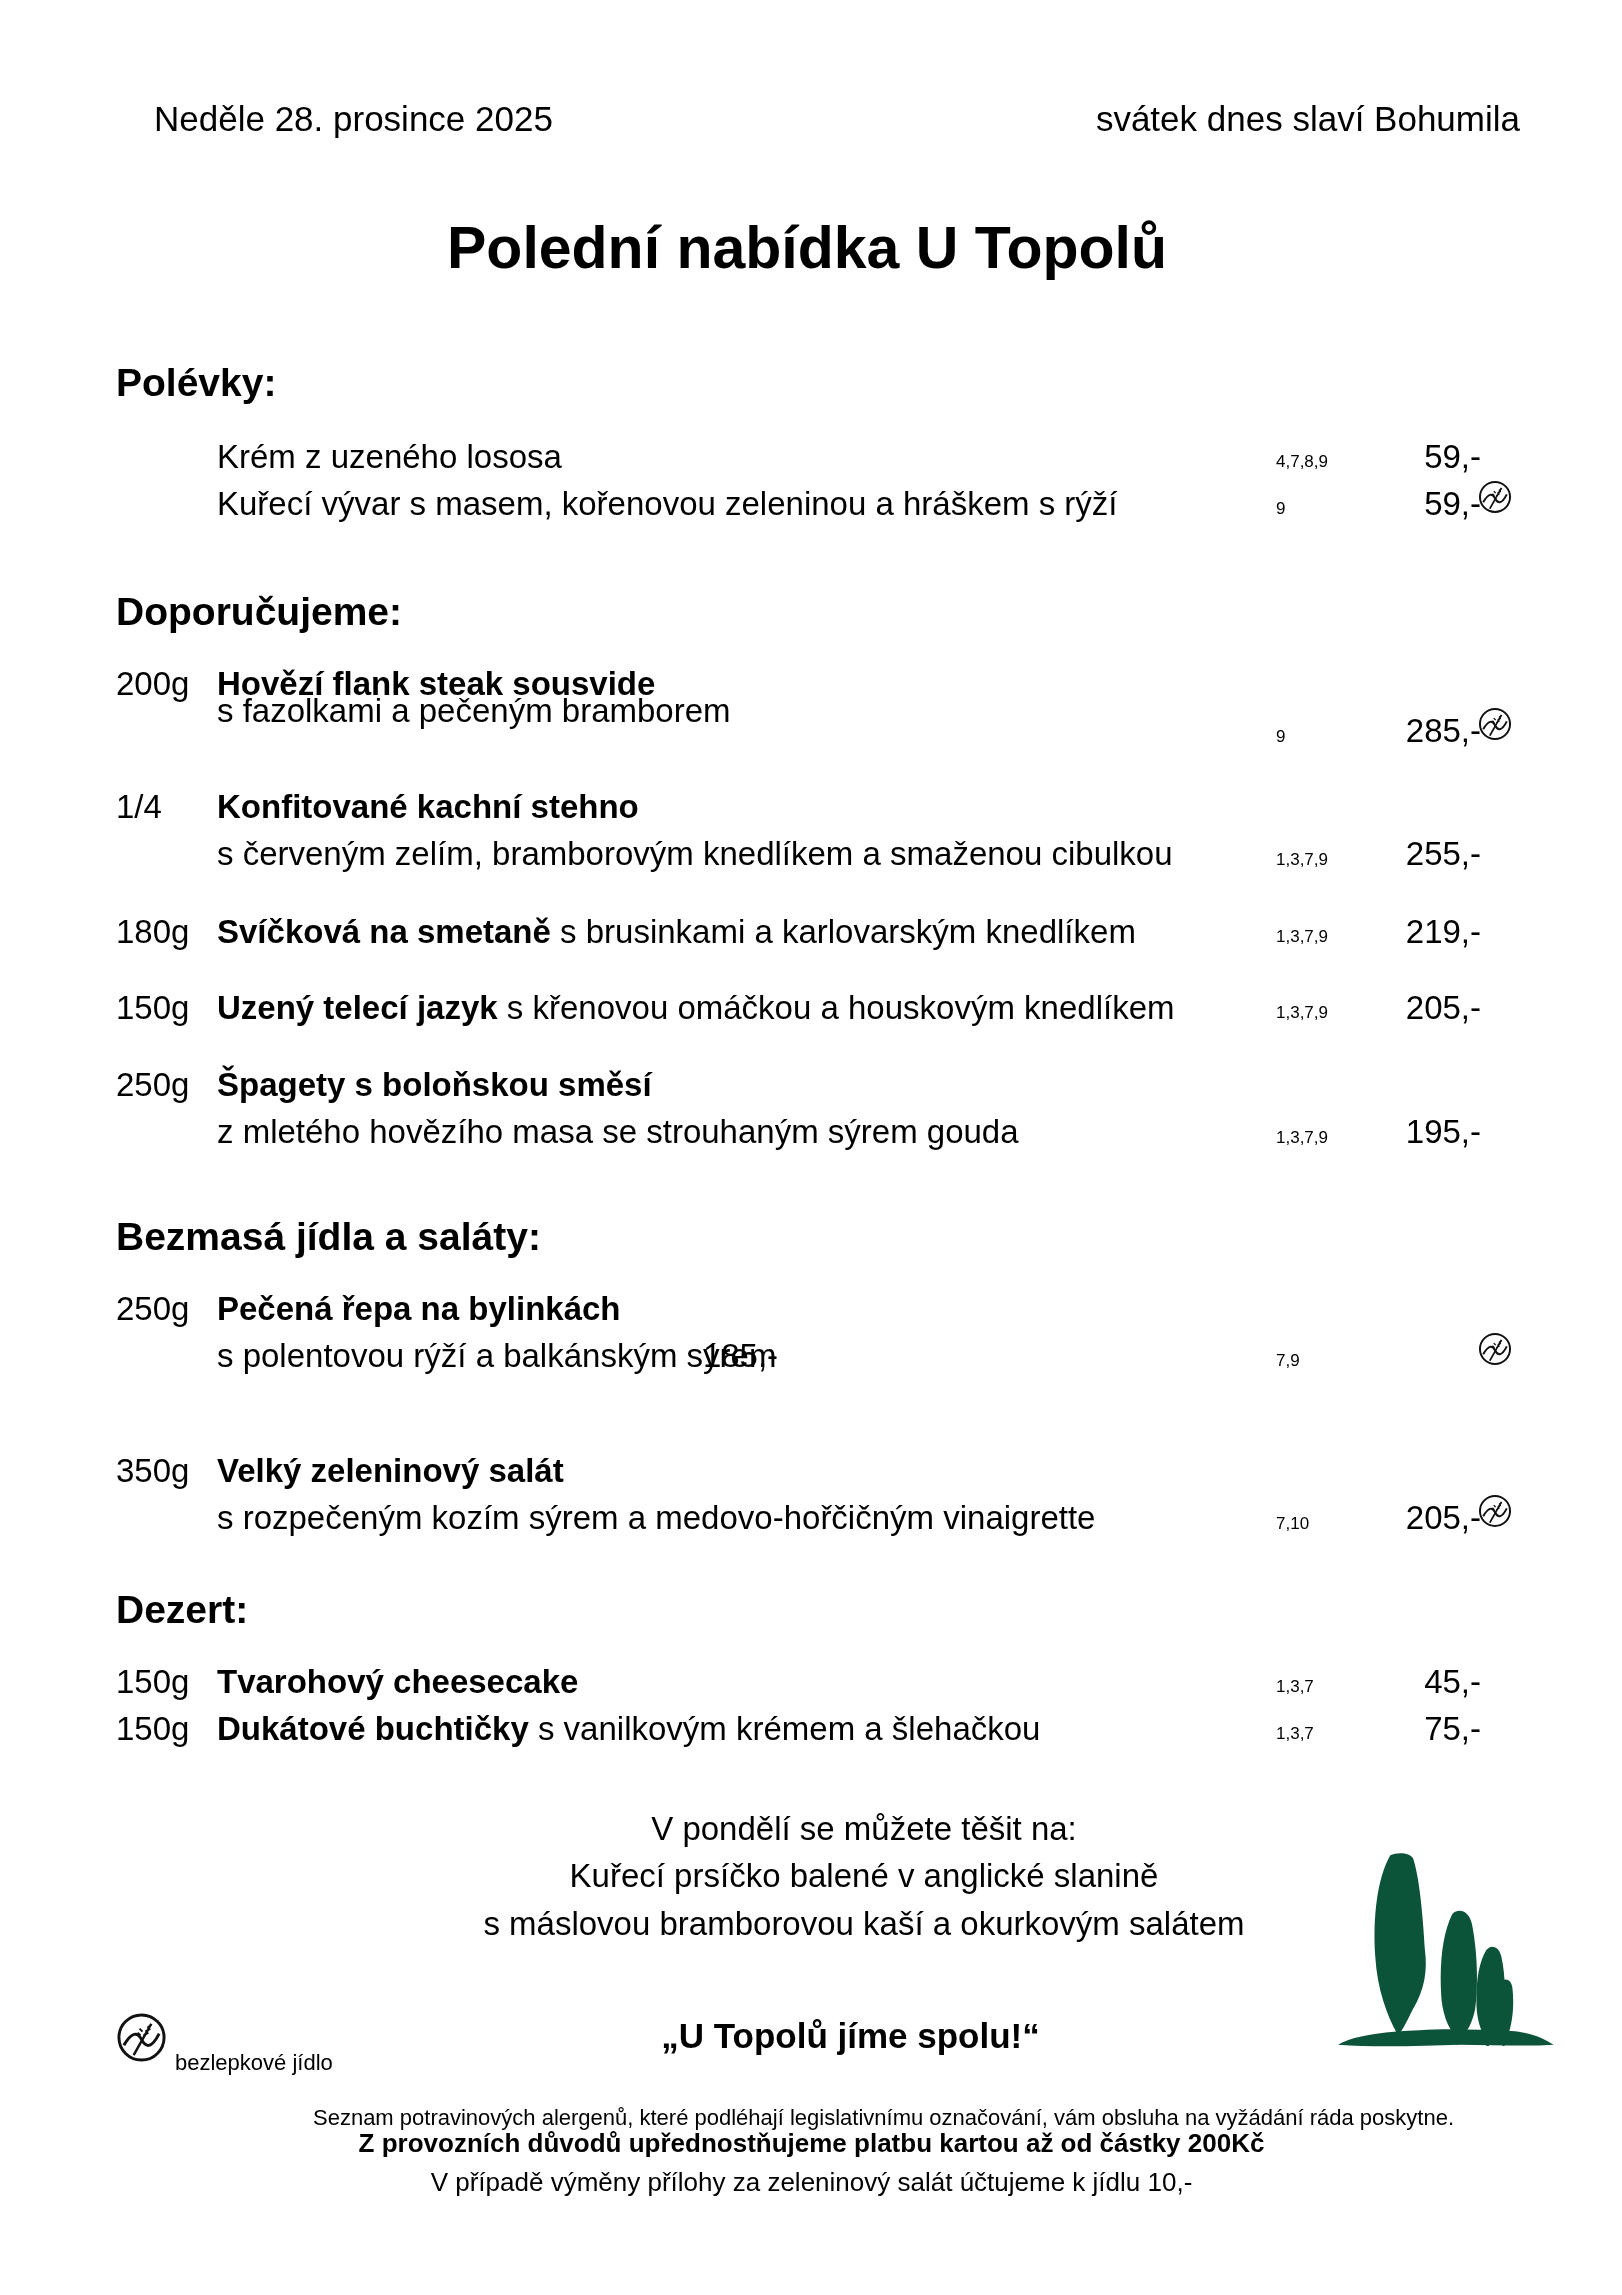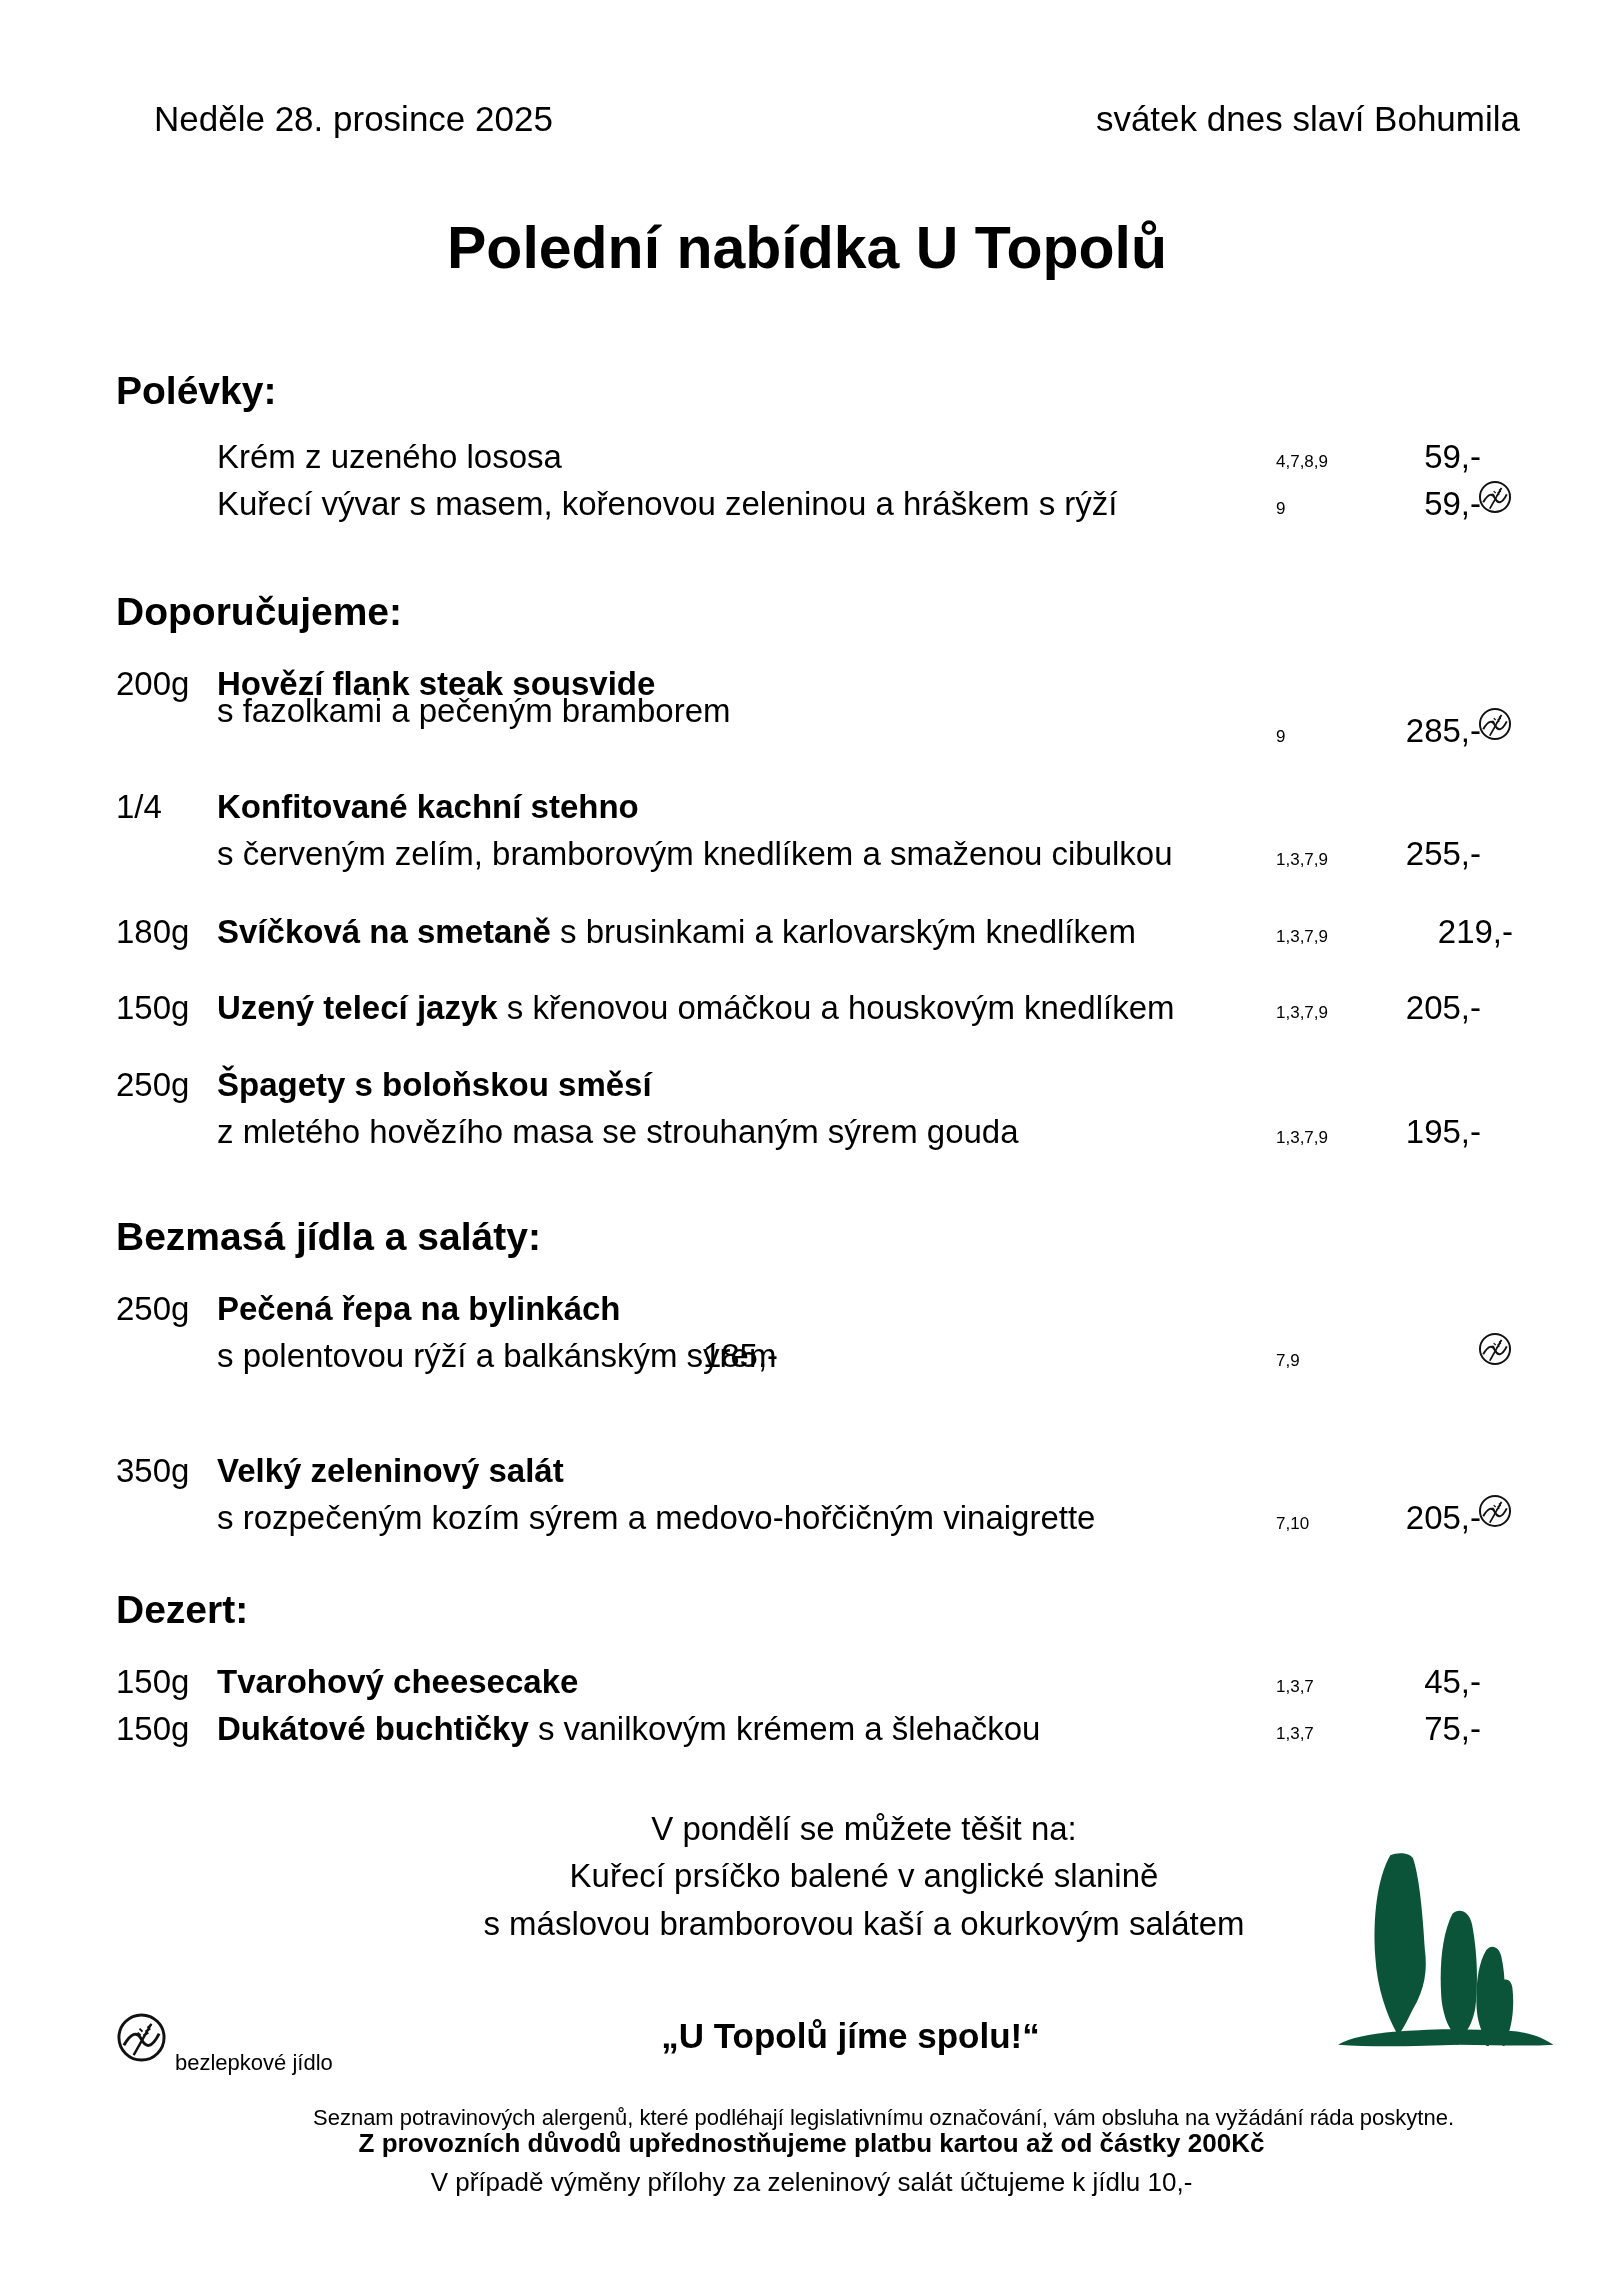--- a/index.html
+++ b/index.html
@@ -32,21 +32,21 @@
       <path d="M30 20 l 5 -3 M28 24 l 5 -3 M32 16 l 4 -3 M27 20 l -3 -3 M25 24 l -3 -3" stroke="#111" stroke-width="2"></path>
     </symbol>
   </defs>
 </svg>
 
 <div class="abs hdr" style="left:154px; top:98px;">Neděle 28. prosince 2025</div>
 <div class="abs hdr" style="right:103px; top:98px;">svátek dnes slaví Bohumila</div>
 
 <div class="abs title" style="top:216px;">Polední nabídka U Topolů</div>
 
-<div class="abs section" style="top:360px;margin-top:8px;">Polévky:</div>
+<div class="abs section" style="top:360px;">Polévky:</div>
 
 <div>
   <div class="abs t name" style="top:437px;">Krém z uzeného lososa</div>
   <div class="abs allergens" style="top:442px;text-align:right;">4,7,8,9</div>
   <div class="abs t price" style="top:437px;">59,-</div>
 </div>
 <div>
   <div class="abs t name" style="top:484px;">Kuřecí vývar s masem, kořenovou zeleninou a hráškem s rýží</div>
   <div class="abs allergens" style="top:489px;">9</div>
   <div class="abs t price" style="top:484px;">59,-</div>
@@ -75,21 +75,21 @@
   <div class="abs allergens" style="top:840px;">1,3,7,9</div>
   <div class="abs t price" style="top:834px;">255,-</div>
 </div>
 
 <div>
   <div class="abs t weight" style="top:912px;">180g</div>
   <div class="abs t name" style="top:912px;">
     <span class="b">Svíčková na smetaně</span><span> s brusinkami a karlovarským knedlíkem</span>
   </div>
   <div class="abs allergens" style="top:917px;">1,3,7,9</div>
-  <div class="abs t price" style="top:912px;padding-left:32px;">219,-</div>
+  <div class="abs t price" style="top:912px;">219,-</div>
 </div>
 
 <div>
   <div class="abs t weight" style="top:988px;">150g</div>
   <div class="abs t name" style="top:988px;">
     <span class="b">Uzený telecí jazyk</span><span> s křenovou omáčkou a houskovým knedlíkem</span>
   </div>
   <div class="abs allergens" style="top:993px;">1,3,7,9</div>
   <div class="abs t price" style="top:988px;">205,-</div>
 </div>

